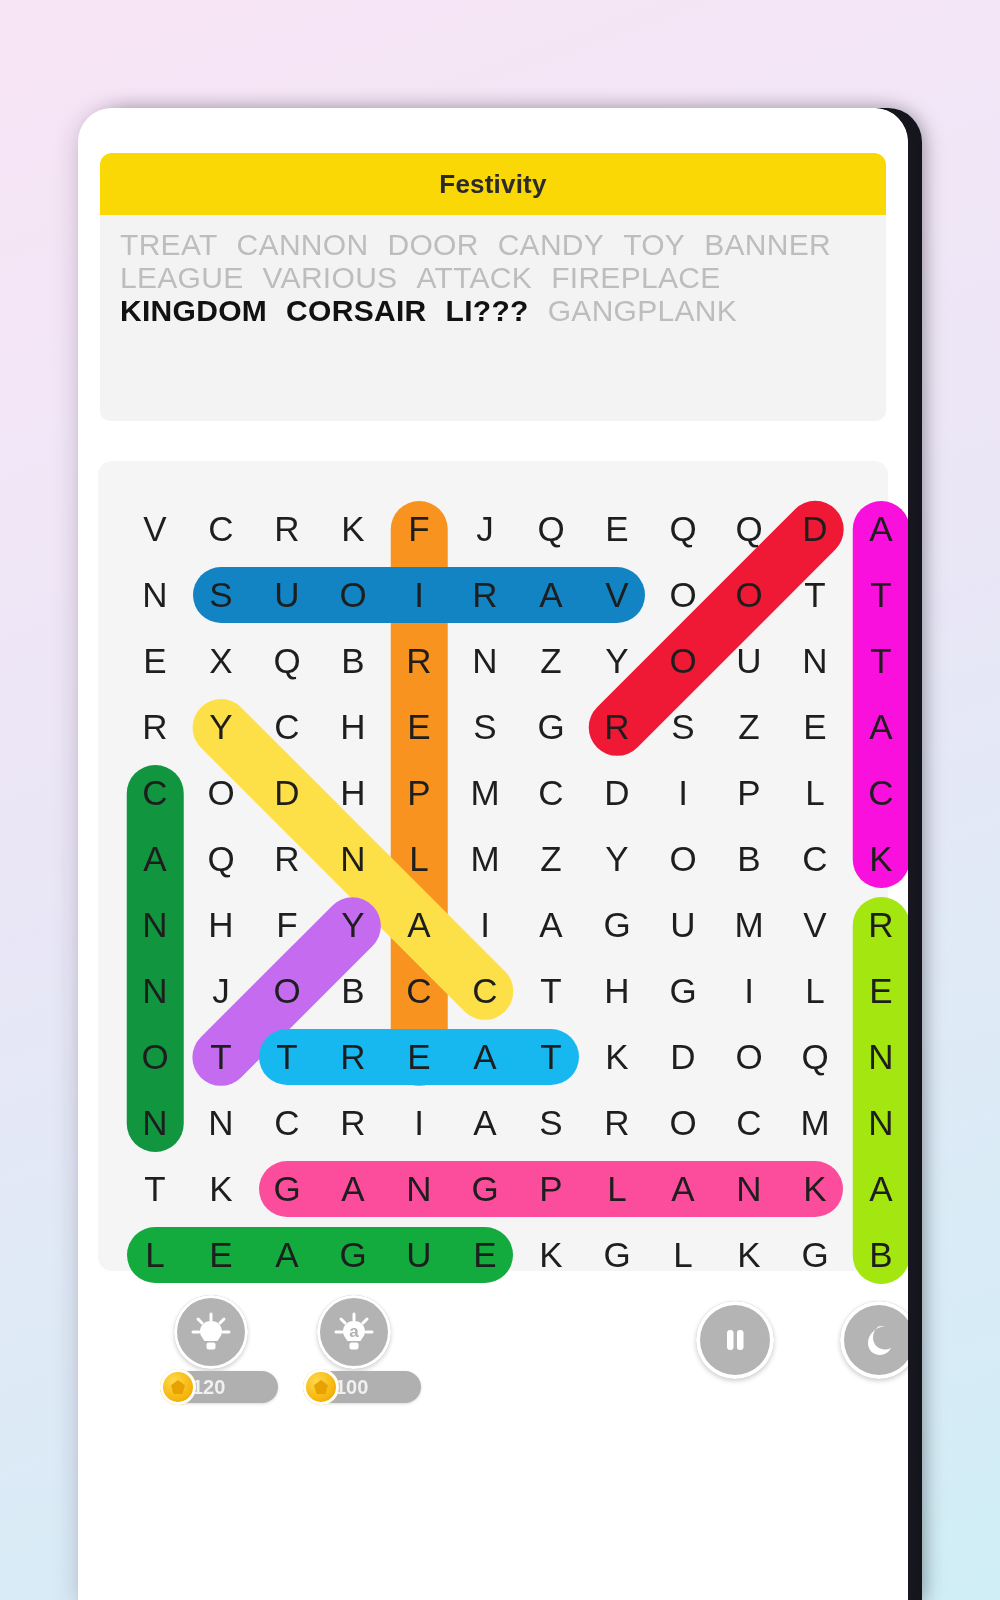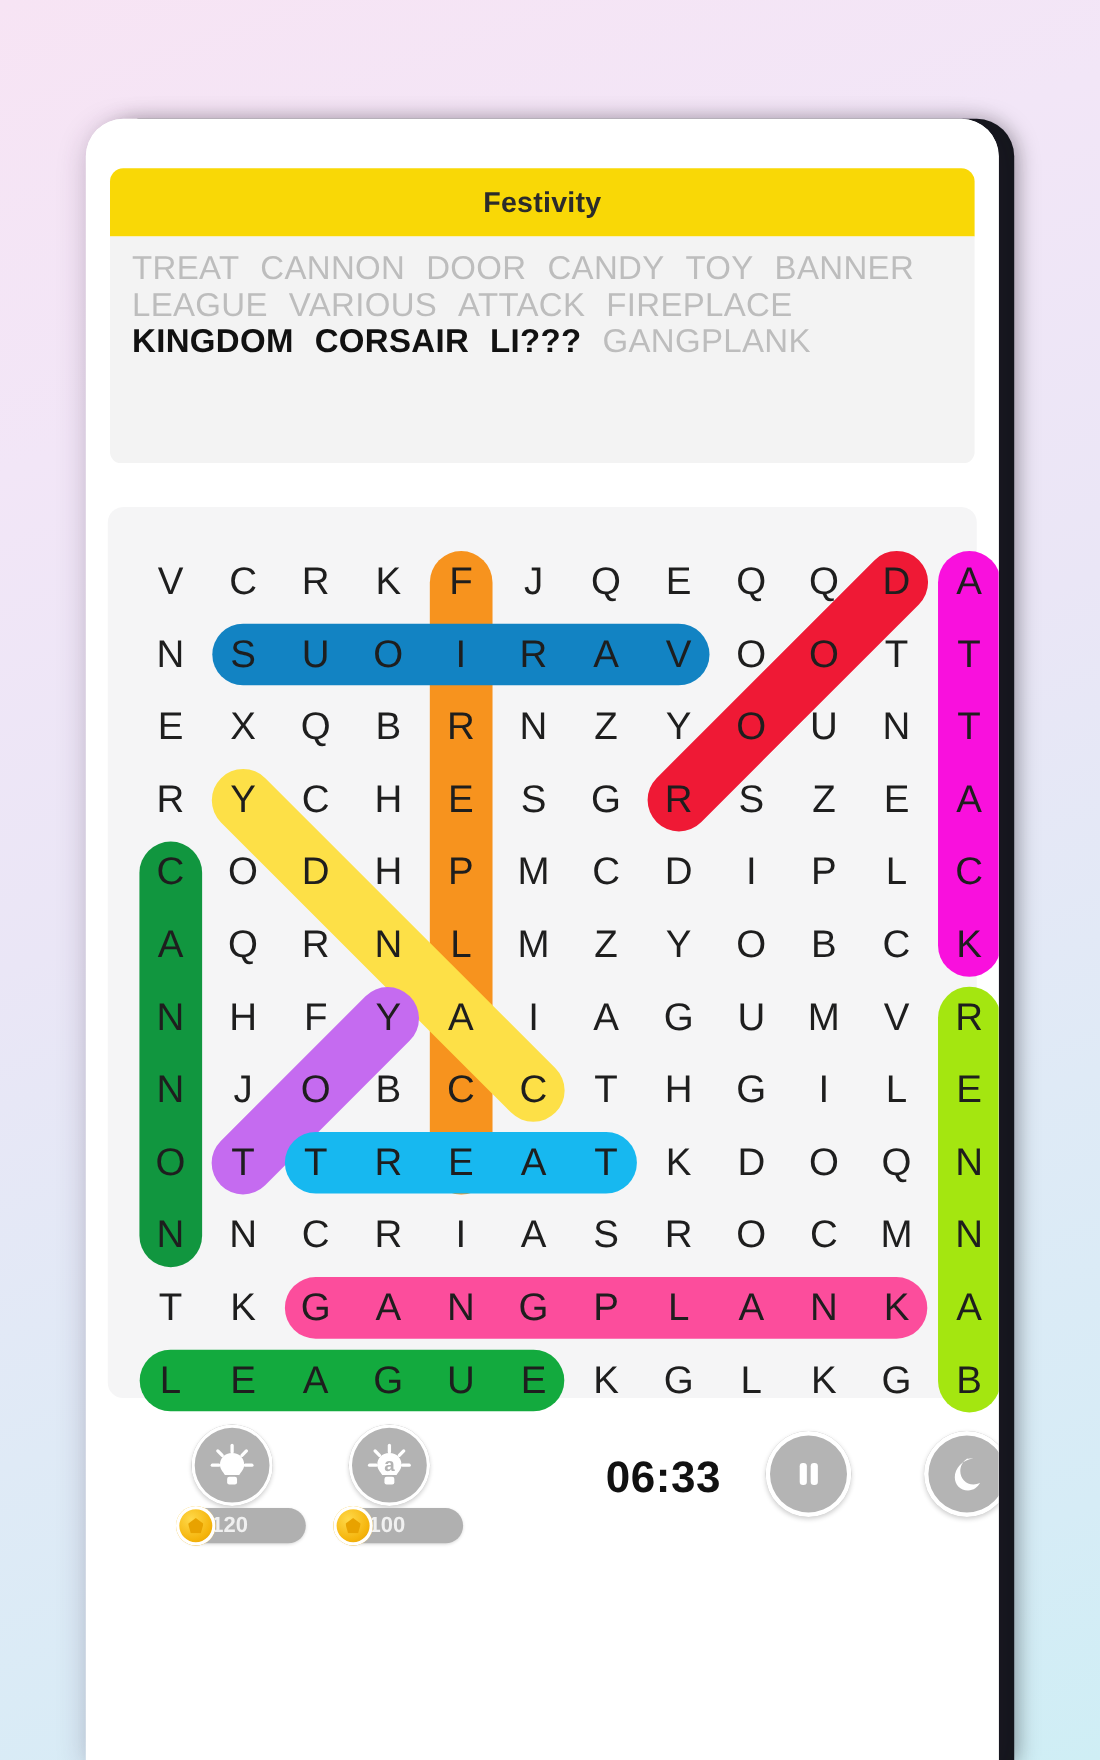--- a/index.html
+++ b/index.html
@@ -359,21 +359,20 @@
         <path d="M22 11 C15 11 11 16 11 21.5 C11 26 14 28 15.5 31 L28.5 31 C30 28 33 26 33 21.5 C33 16 29 11 22 11 Z" fill="#ffffff"></path>
         <rect x="17.5" y="32.5" width="9" height="7" rx="2" fill="#ffffff"></rect>
         <text x="22" y="27" font-family="Liberation Sans, sans-serif" font-size="17" font-weight="bold" fill="#b3b3b3" text-anchor="middle">a</text>
       </svg>
     </div>
     <div class="coin-pill" style="left:227px; top:88px; width:116px;">
       <span class="coin"></span>
       <span class="amount">100</span>
     </div>
 
-    <div id="timer">06:33</div>
 
     <div class="round-btn" style="left:618px; top:18px;">
       <svg width="34" height="34" viewBox="0 0 34 34">
         <rect x="9" y="7" width="6.5" height="20" rx="3" fill="#ffffff"></rect>
         <rect x="19" y="7" width="6.5" height="20" rx="3" fill="#ffffff"></rect>
       </svg>
     </div>
 
     <div class="round-btn" style="left:762px; top:18px;">
       <svg width="40" height="40" viewBox="0 0 40 40">

